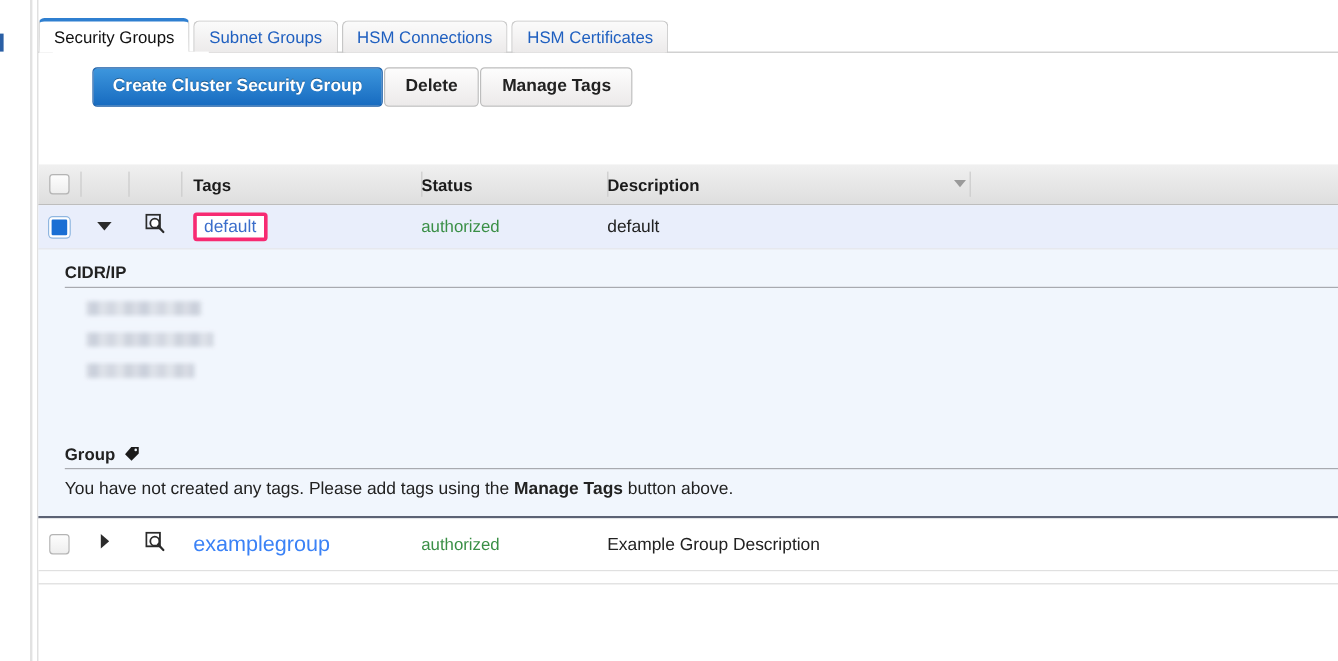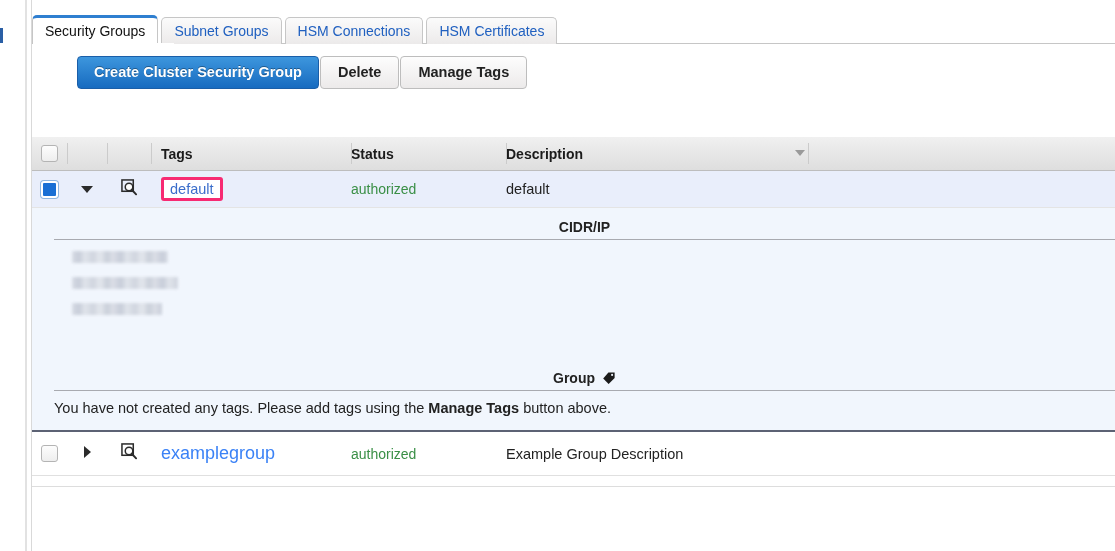--- a/index.html
+++ b/index.html
@@ -184,21 +184,20 @@
   .detail {
     background: #f1f6fd;
     border-bottom: 2px solid #5c6274;
     padding: 0;
     position: relative;
   }
   .section-title-row {
     display: flex; align-items: center;
     margin: 0 0 0 22px;
     padding-top: 11px;
-    justify-content: center;
   }
   .section-title {
     font-size: 14px; font-weight: bold; color: #222;
   }
   .section-rule {
     height: 1px; background: #a8aab0;
     margin: 4px 0 0 22px;
   }
   .blur-list { padding: 11px 0 0 40px; }
   .blur {

